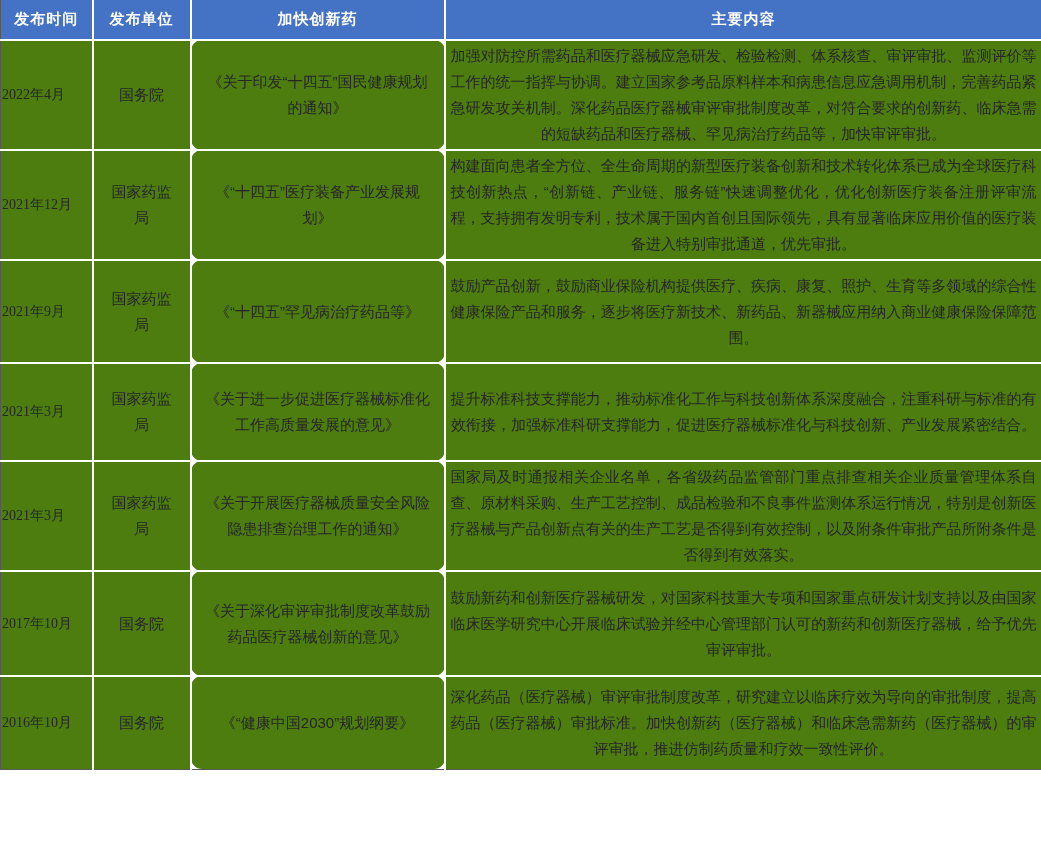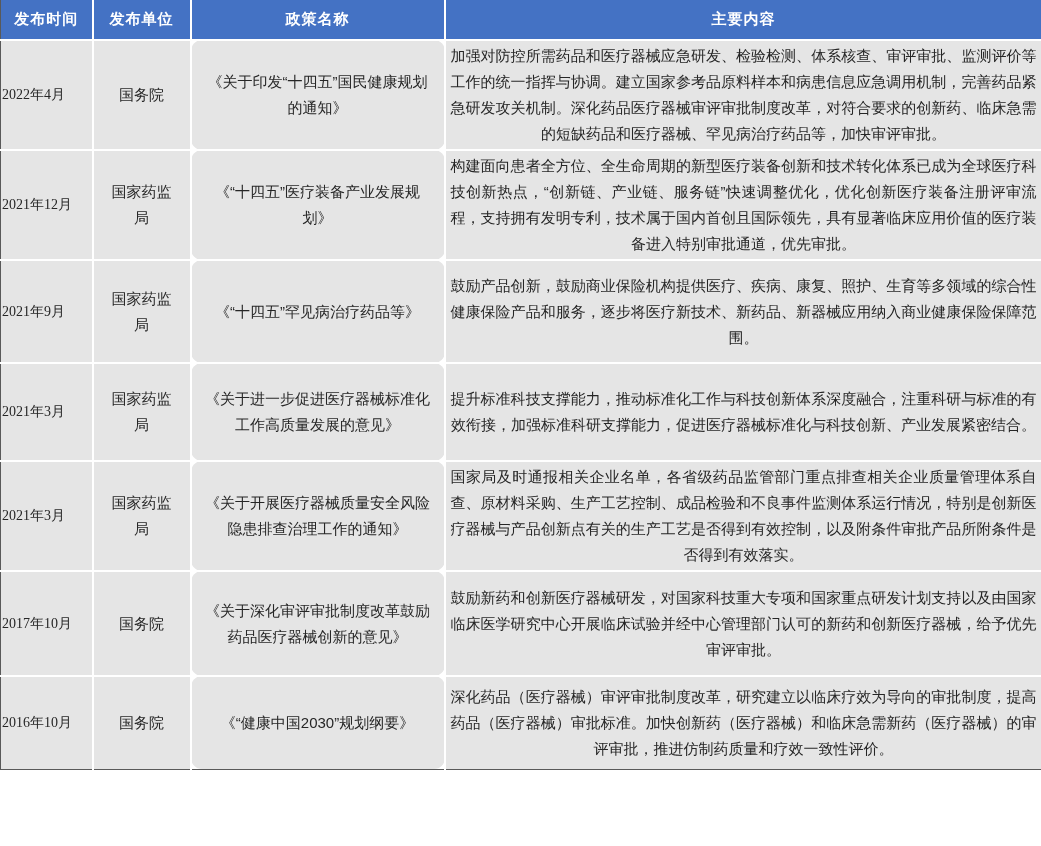--- a/index.html
+++ b/index.html
@@ -32,21 +32,21 @@
   thead tr{height:40px;margin-left:16px;}
   thead th{
     background:#4472C4;
     color:#ffffff;
     font-size:15px;
     font-weight:bold;
     text-align:center;
     letter-spacing:1px;
   }
   tbody td{
-    background:#e5e5e5;
+    background:#4d7c0f;
     color:#262626;
     font-size:15px;
     line-height:26px;
   }
   td.c-time{
     text-align:left;
     font-family:"Liberation Serif",serif;
     font-size:14px;
     white-space:nowrap;
   }
@@ -81,21 +81,21 @@
   <colgroup>
     <col class="c1">
       <col class="c2">
       <col class="c3">
       <col class="c4">
   </colgroup>
   <thead>
     <tr>
       <th>发布时间</th>
       <th>发布单位</th>
-      <th>政策名称</th>
+      <th>加快创新药</th>
       <th>主要内容</th>
     </tr>
   </thead>
   <tbody>
     <tr>
       <td class="c-time">2022年4月</td>
       <td class="c-unit">国务院</td>
       <td class="c-policy">《关于印发“十四五”国民健康规划的通知》</td>
       <td class="c-content">加强对防控所需药品和医疗器械应急研发、检验检测、体系核查、审评审批、监测评价等工作的统一指挥与协调。建立国家参考品原料样本和病患信息应急调用机制，完善药品紧急研发攻关机制。深化药品医疗器械审评审批制度改革，对符合要求的创新药、临床急需的短缺药品和医疗器械、罕见病治疗药品等，加快审评审批。</td>
     </tr>

